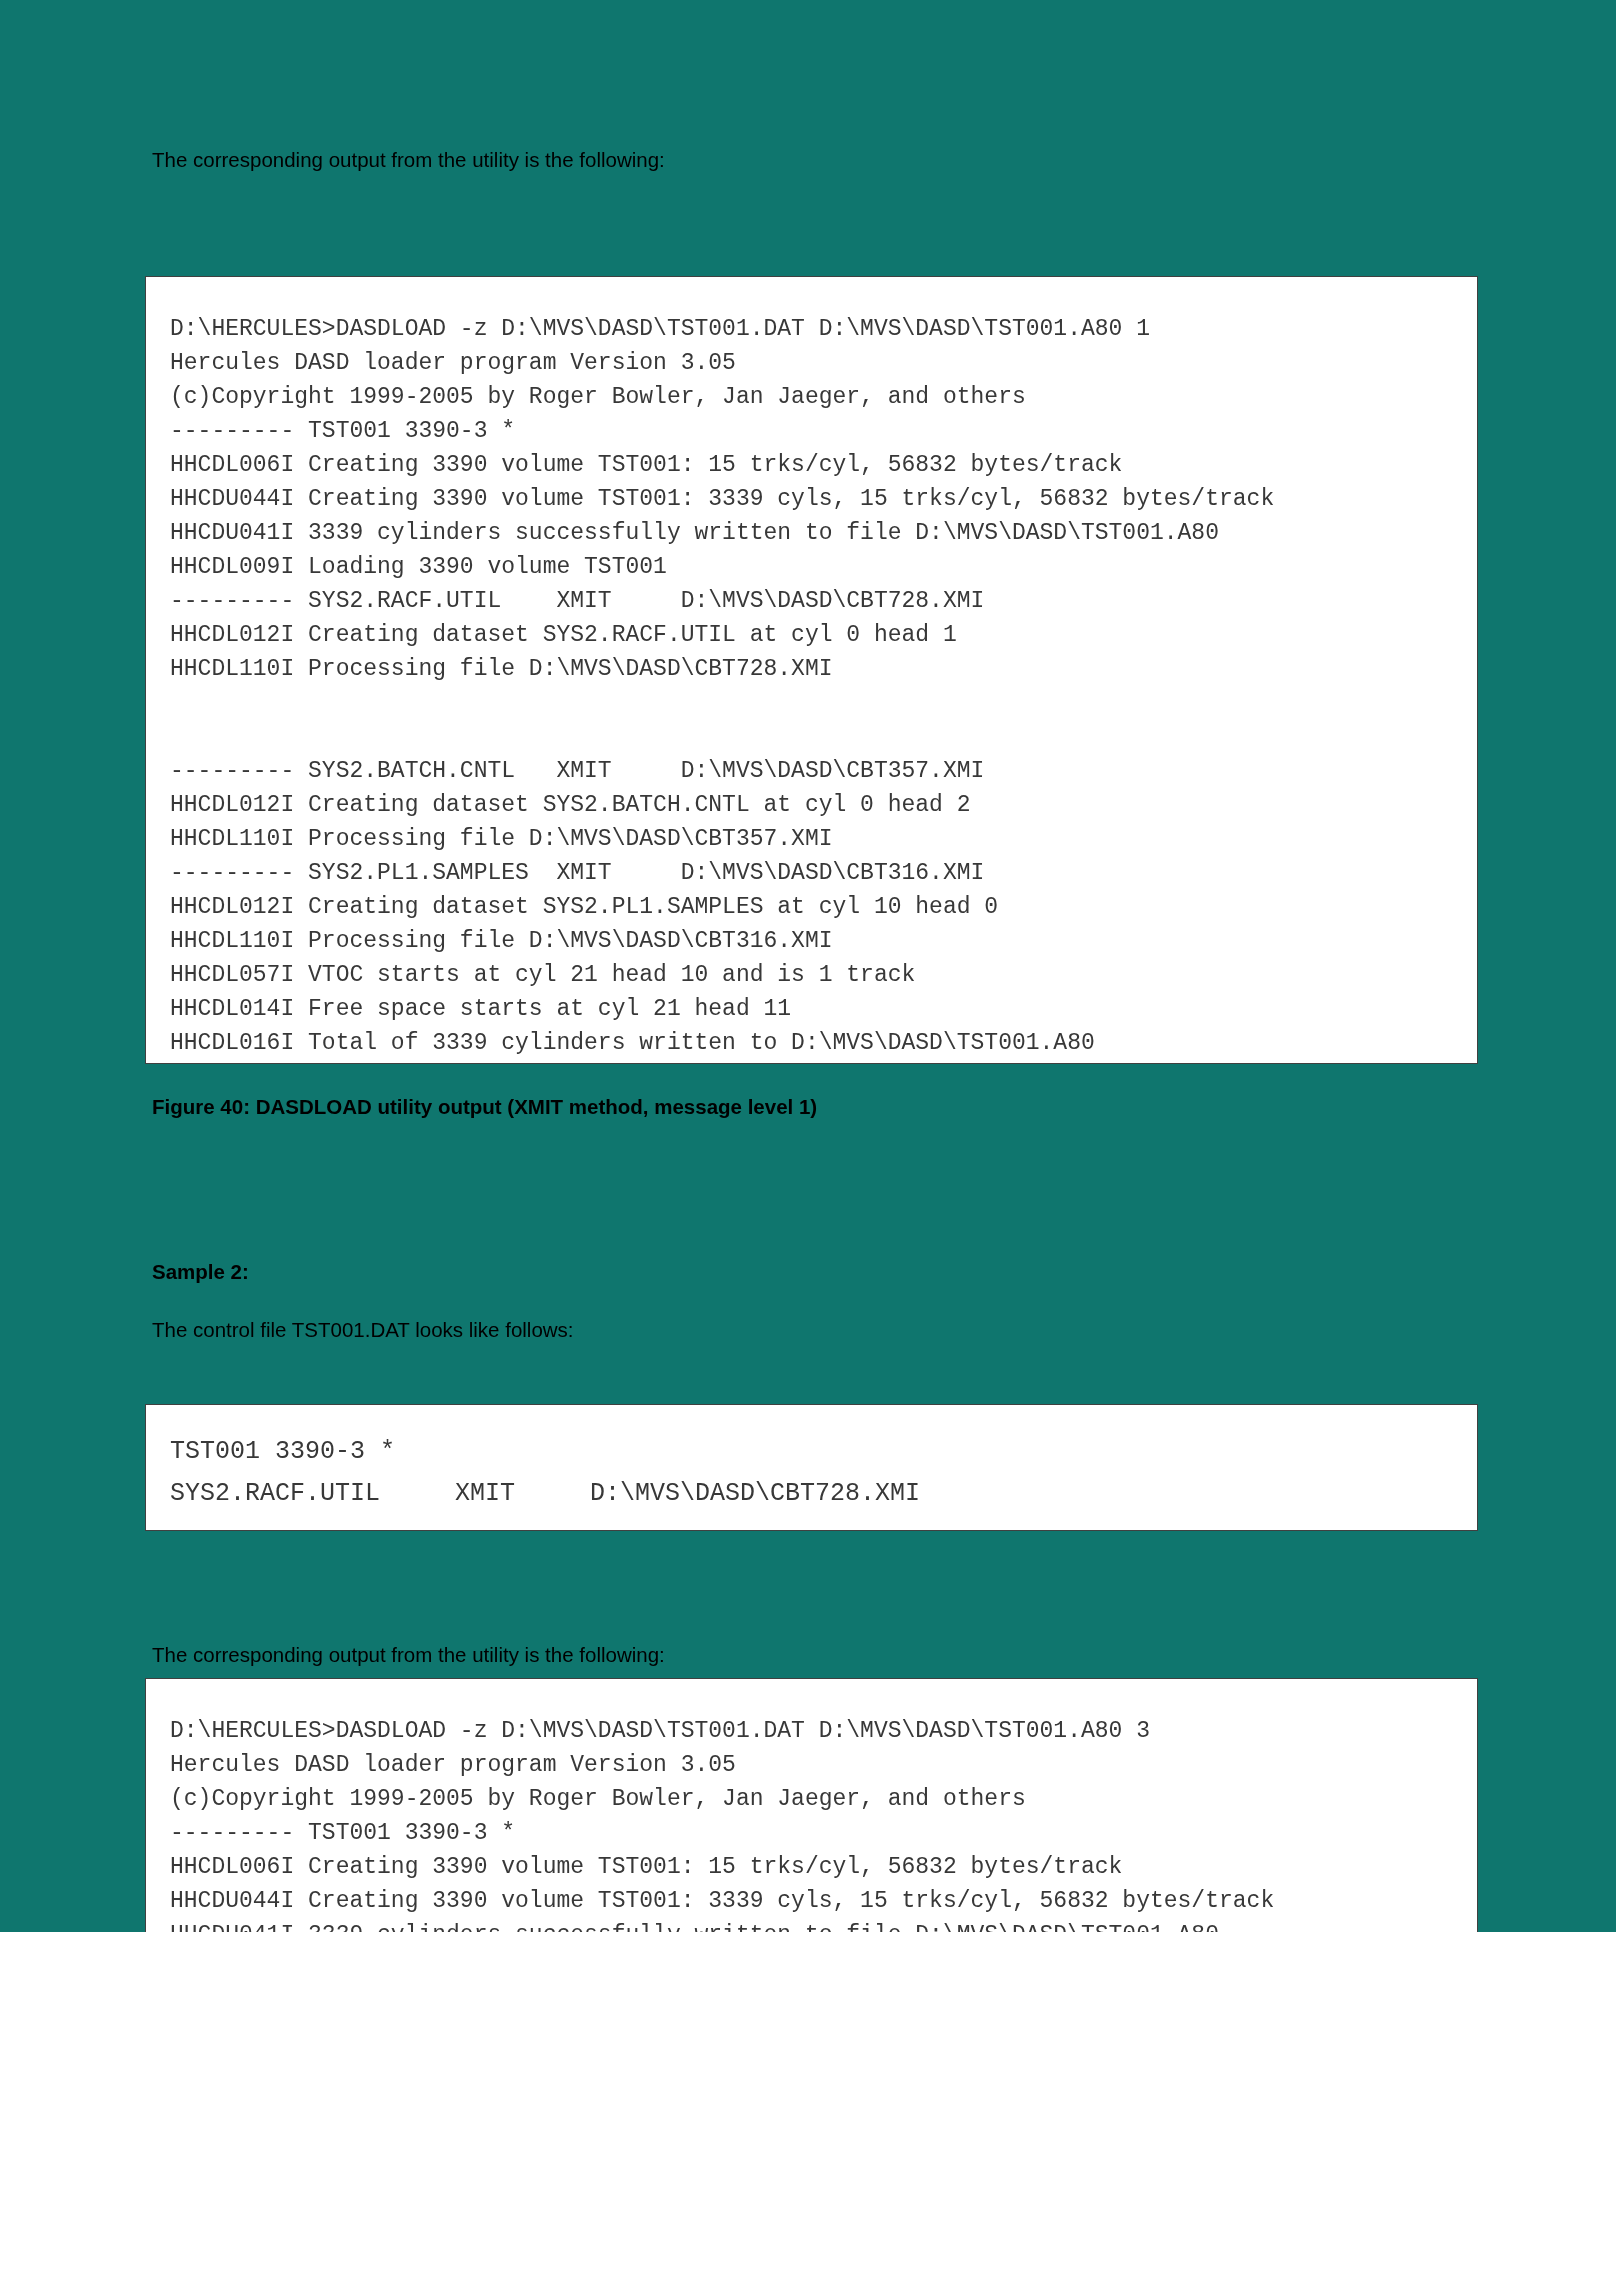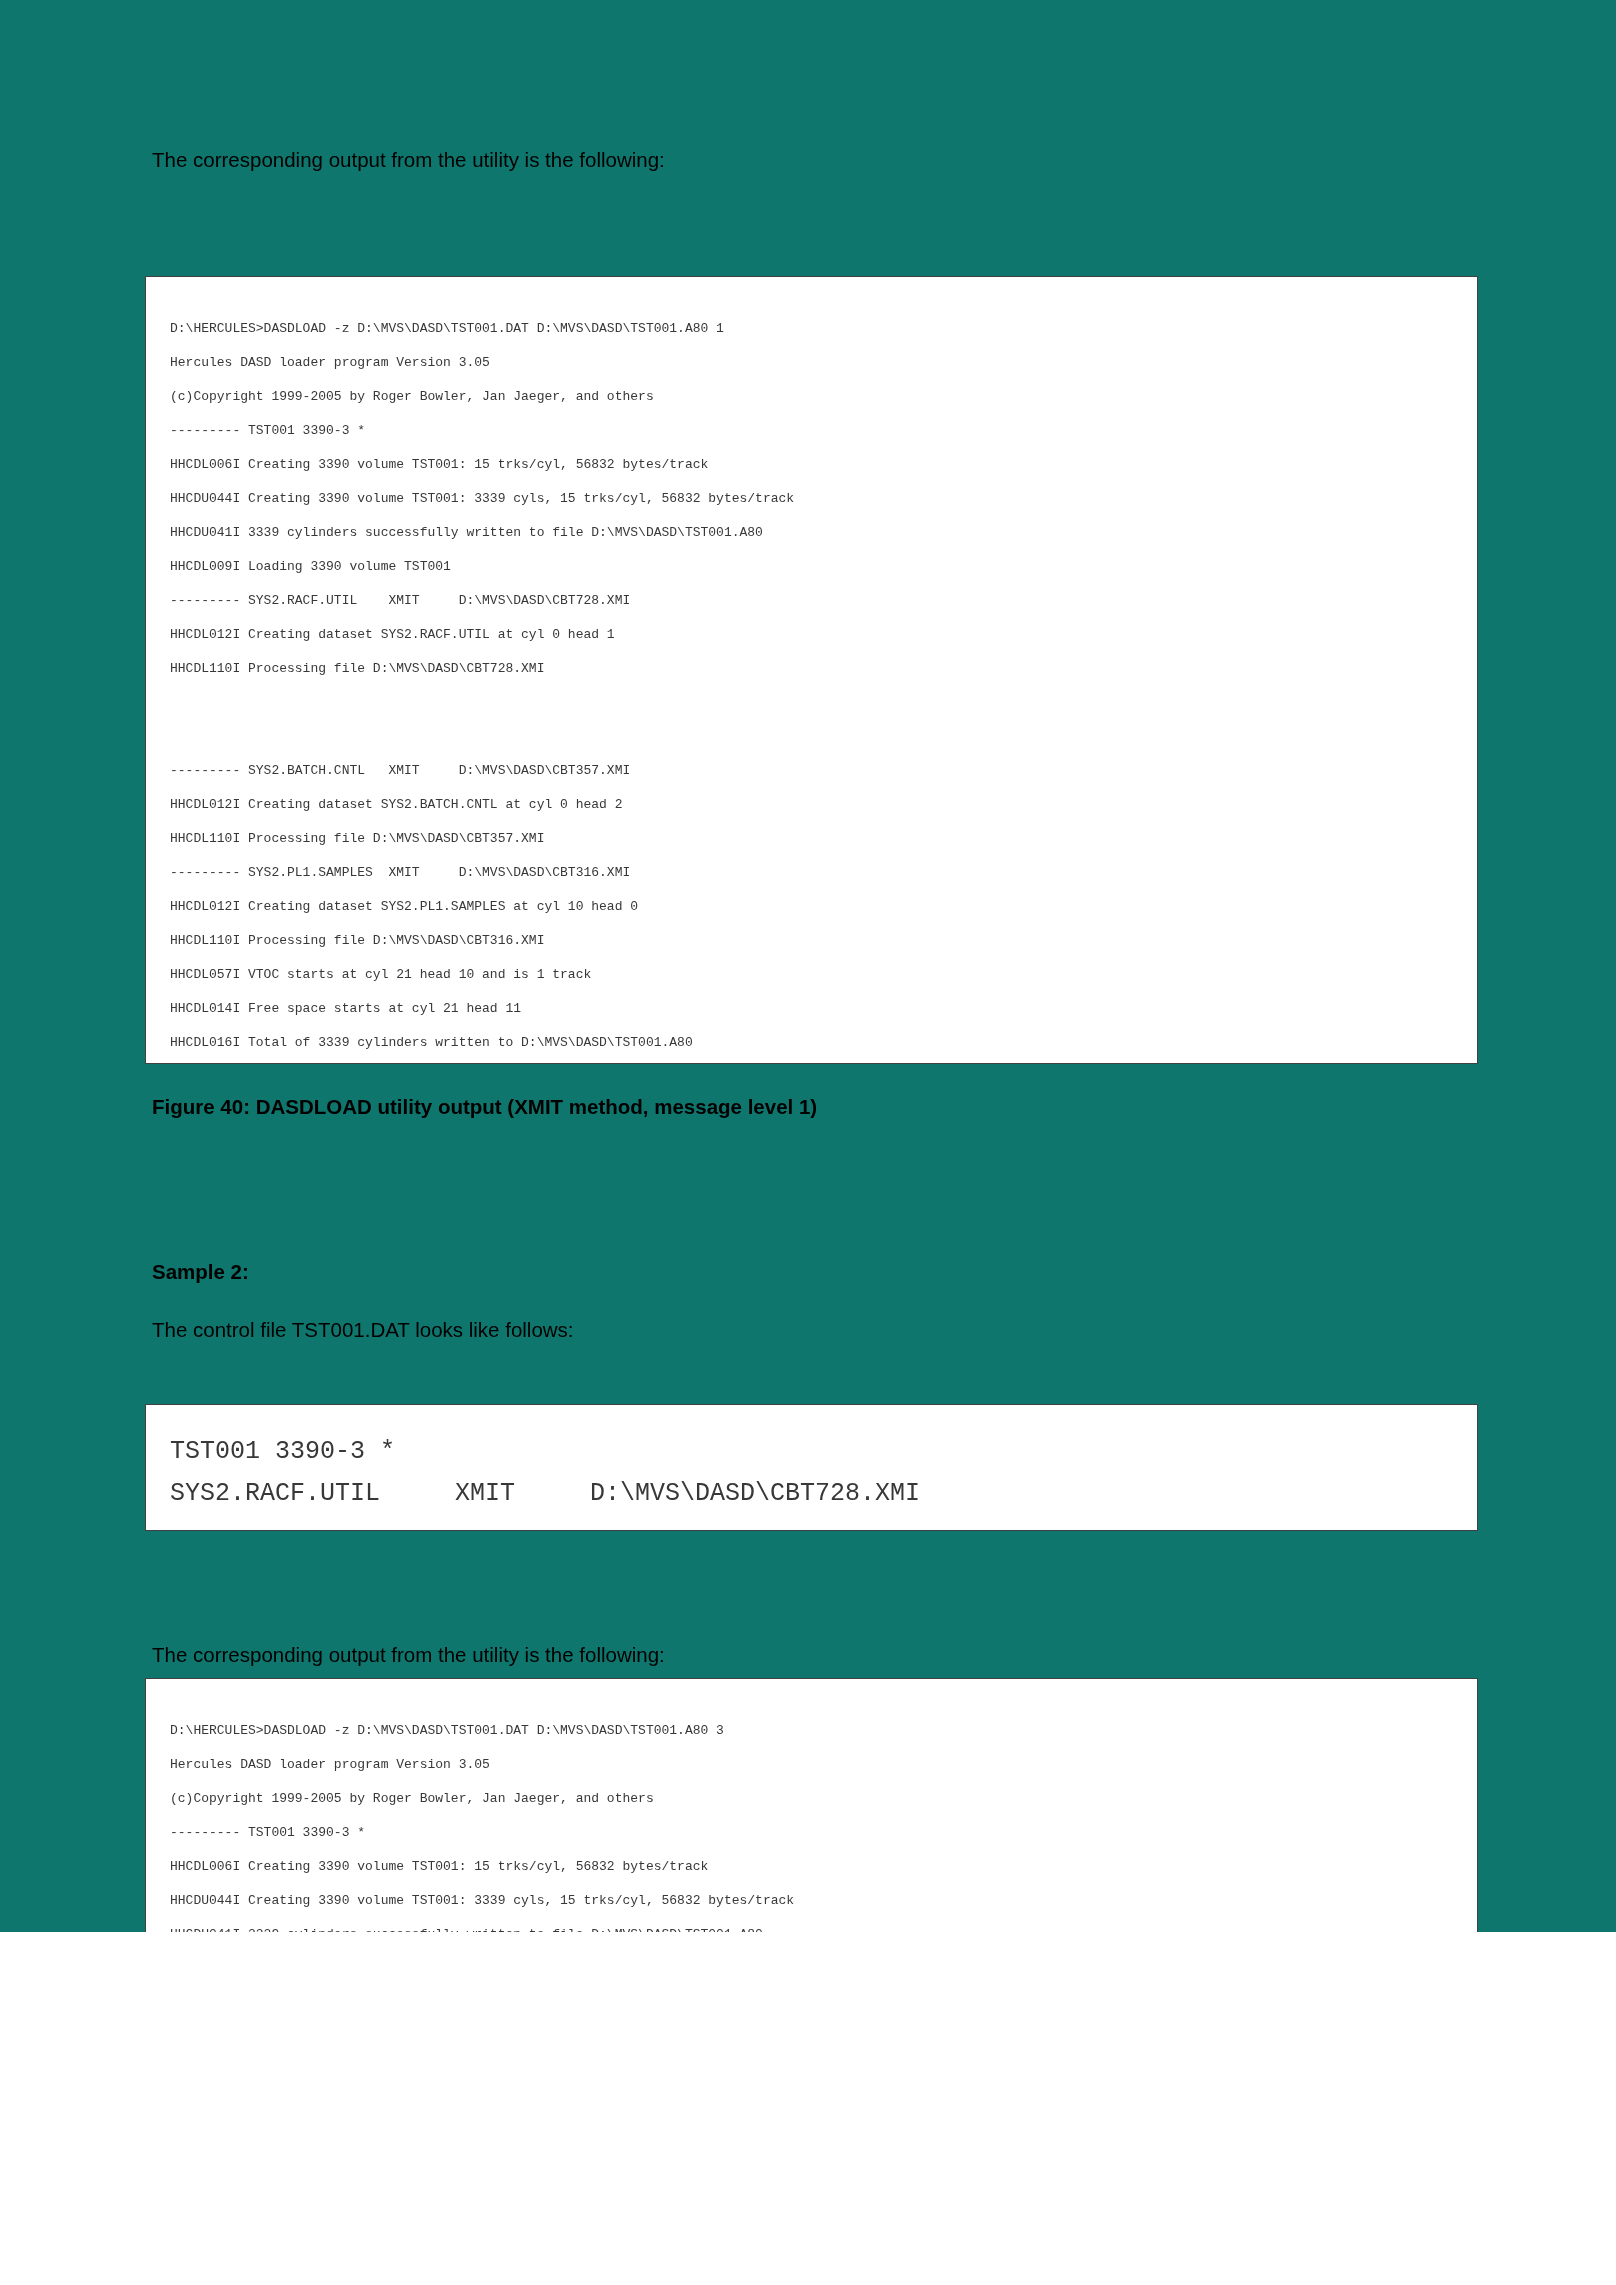--- a/index.html
+++ b/index.html
@@ -38,21 +38,21 @@
     box-sizing: border-box;
     border: 1.9px solid #404040;
     background: #ffffff;
     margin: 0;
     font-family: "Liberation Mono", "DejaVu Sans Mono", monospace;
     color: #383838;
     white-space: pre;
     overflow: hidden;
   }
   .mono-small {
-    font-size: 13px;
+    font-size: 23px;
     line-height: 34px;
     padding: 35px 9.3px 11.2px 24px;
   }
   .mono-large {
     font-size: 25px;
     line-height: 42px;
     padding: 26px 9.3px 13px 24px;
   }
   .footer-rule {
     position: absolute;

